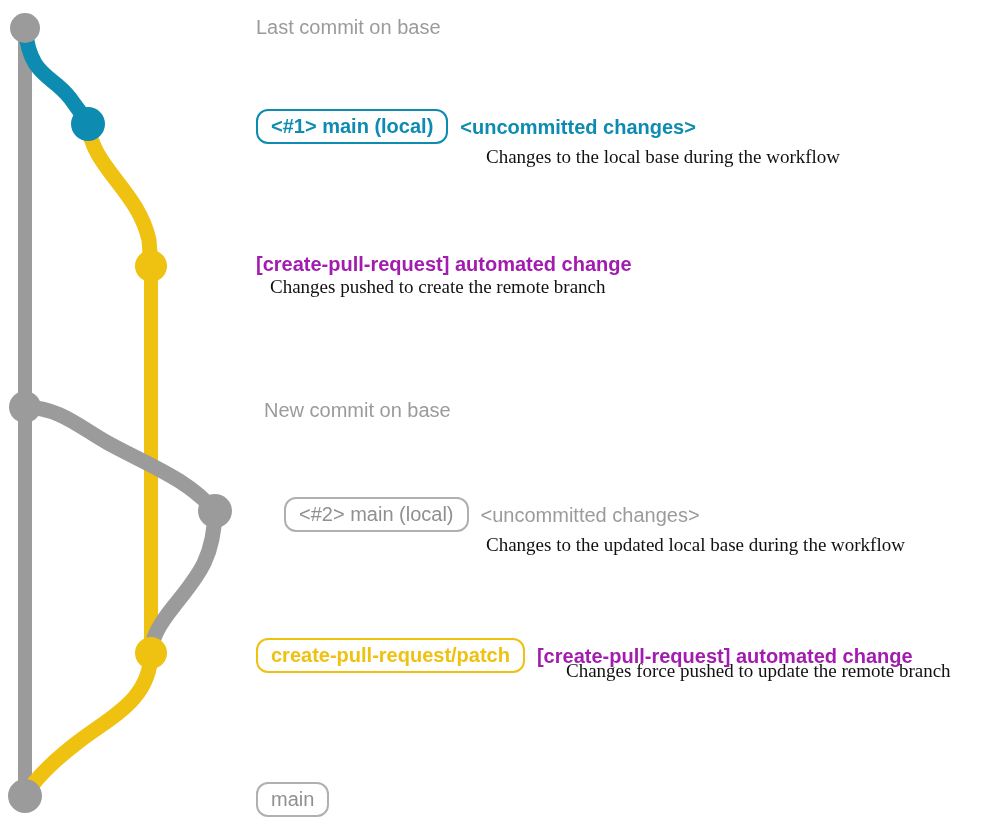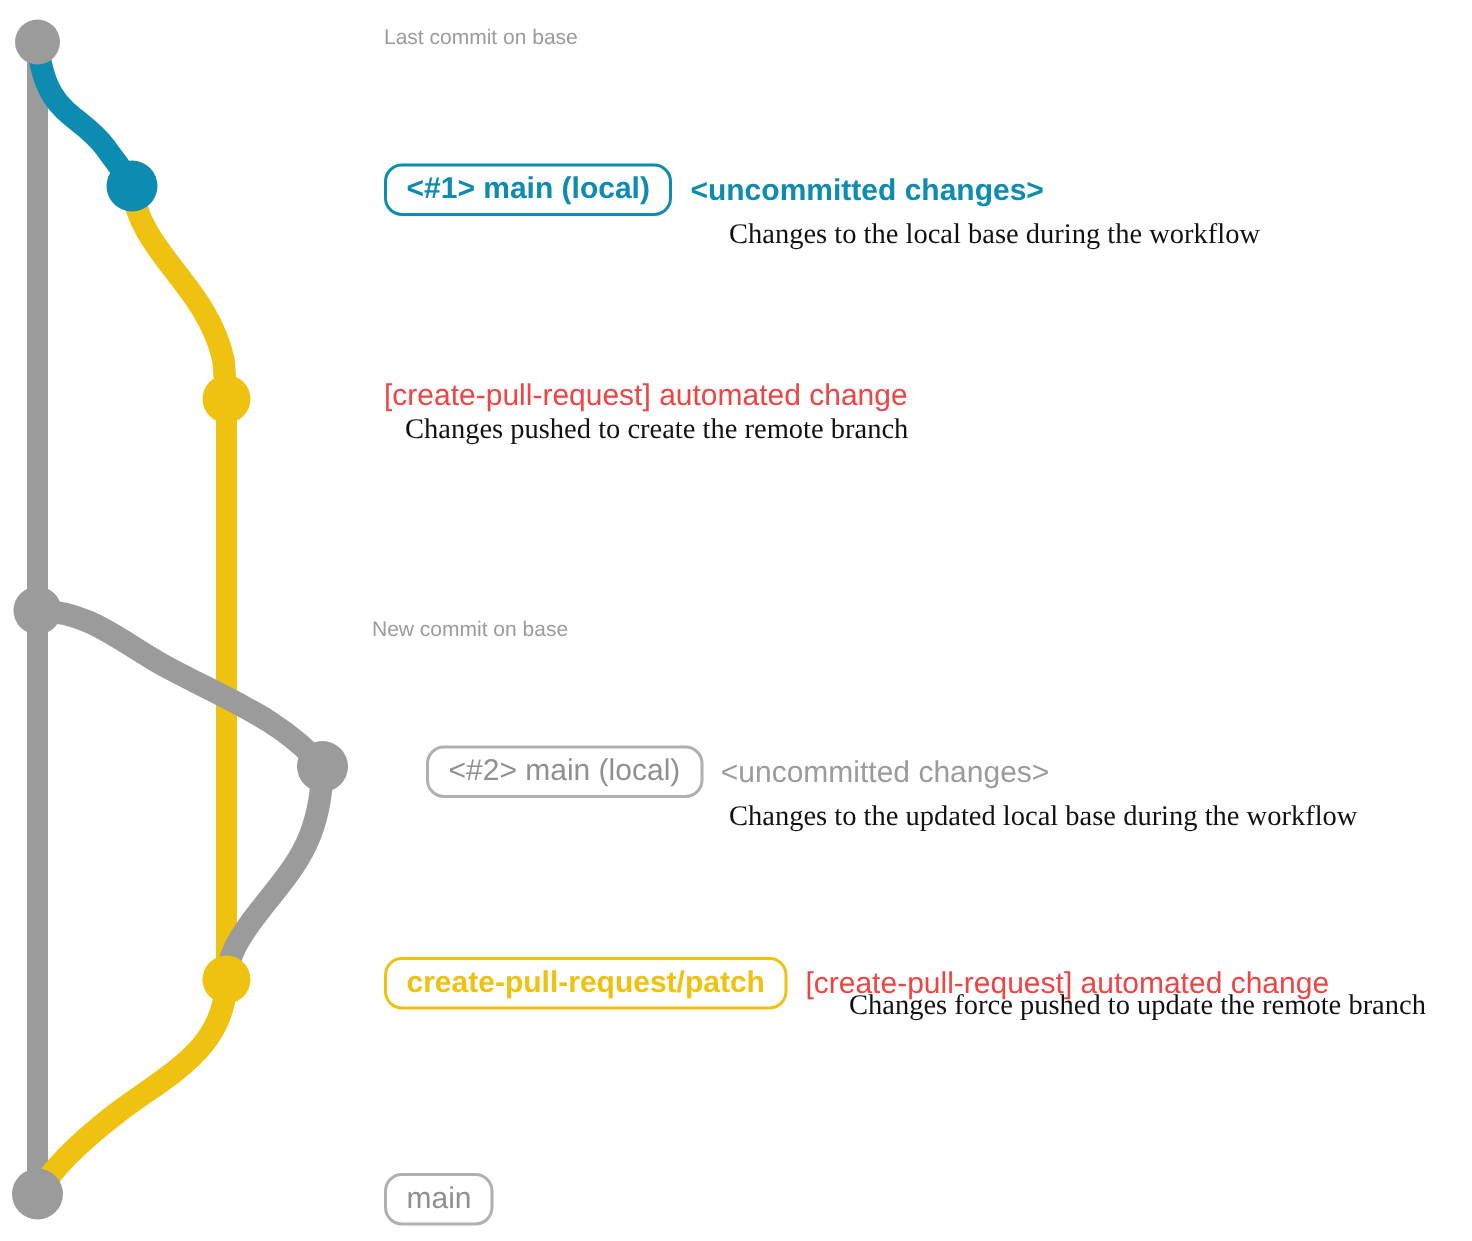--- a/index.html
+++ b/index.html
@@ -52,33 +52,33 @@
     border-color: #b0b0b0;
     color: #909090;
   }
   .subject {
     font-size: 20px;
     line-height: 1;
     margin-left: 12px;
     font-family: "Liberation Sans", sans-serif;
   }
   .subject.blue { color: #0d8bb0; font-weight: bold; }
-  .subject.yellow { color: #ef4444; font-weight: normal; }
+  .subject.yellow { color: #a21caf; font-weight: bold; }
   .subject.gray { color: #9b9b9b; font-weight: normal; }
   .subject.nomargin { margin-left: 0; }
   .note {
     position: absolute;
     font-family: "Liberation Serif", serif;
     font-size: 19px;
     color: #111111;
     white-space: nowrap;
   }
   .plain-label {
     position: absolute;
-    font-size: 14px;
+    font-size: 20px;
     color: #9b9b9b;
     font-family: "Liberation Sans", sans-serif;
     white-space: nowrap;
   }
 </style>
 </head>
 <body>
 
 <svg id="graph-canvas" viewBox="0 0 981 827">
 
@@ -111,21 +111,21 @@
   <span class="ref-chip blue">&lt;#1&gt; main (local)</span>
   <span class="subject blue">&lt;uncommitted changes&gt;</span>
 </div>
 <div class="note" style="left:486px; top:146px;">Changes to the local base during the workflow</div>
 
 <div class="row" style="left:256px; top:254px;">
   <span class="subject yellow nomargin">[create-pull-request] automated change</span>
 </div>
 <div class="note" style="left:270px; top:276px;">Changes pushed to create the remote branch</div>
 
-<div class="plain-label" style="left:248px; top:399px;margin-top:12px;">New commit on base</div>
+<div class="plain-label" style="left:264px; top:399px;">New commit on base</div>
 
 <div class="row" style="left:256px; top:497px;padding-left:28px;">
   <span class="ref-chip gray">&lt;#2&gt; main (local)</span>
   <span class="subject gray">&lt;uncommitted changes&gt;</span>
 </div>
 <div class="note" style="left:486px; top:534px;">Changes to the updated local base during the workflow</div>
 
 <div class="row" style="left:256px; top:638px;">
   <span class="ref-chip yellow">create-pull-request/patch</span>
   <span class="subject yellow">[create-pull-request] automated change</span>

